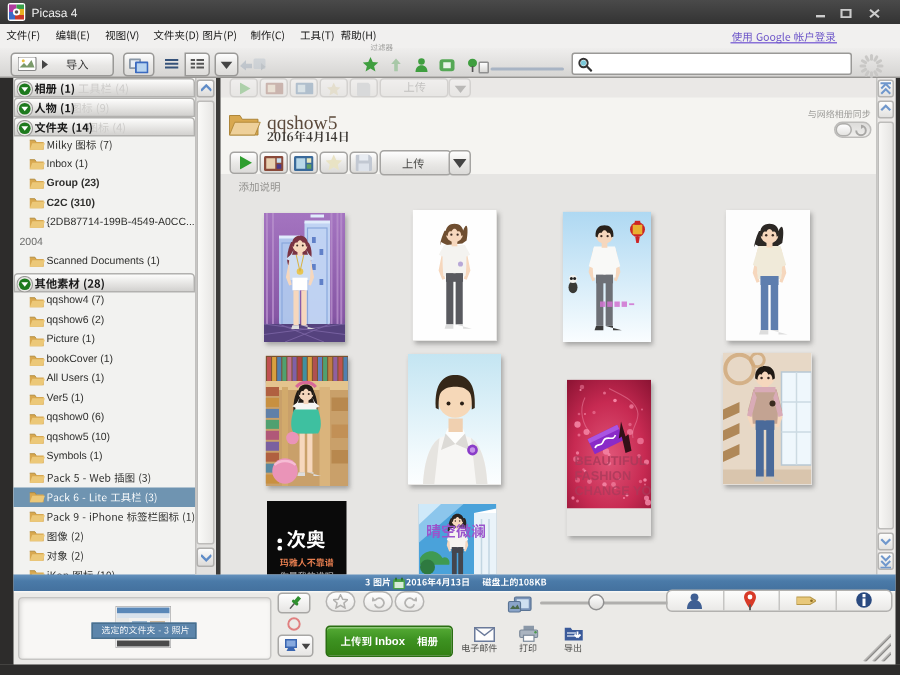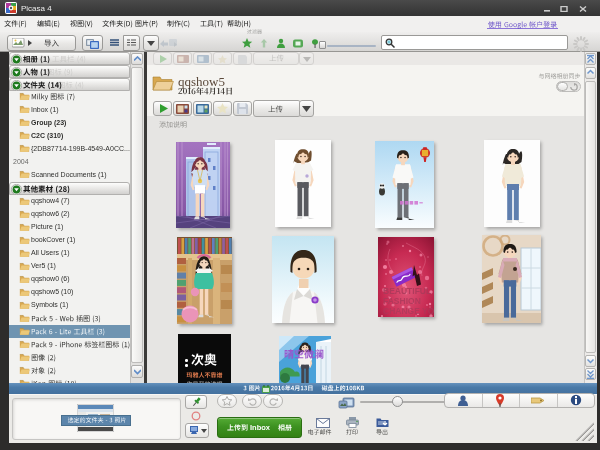--- a/index.html
+++ b/index.html
@@ -871,21 +871,21 @@
 <path d="M25 53l6.5 7-9.5 4zM38 53l-6.5 7 9.5 4z" fill="#dcdad6"></path>
 <rect x="27" y="43" width="9.5" height="9" fill="#f0d0b0"></rect>
 <circle cx="31.5" cy="31" r="11.5" fill="#f6d8b8"></circle>
 <path d="M18.5 36C17.5 19 24 14 31.5 14S45.5 19 44.5 36L42.5 37C42.8 29 42 26 40 24.5 37.5 22.3 35 21.8 31.5 21.8c-3.5 0-6 .5-8.5 2.7-2 1.5-2.8 4.5-2.5 12.5z" fill="#352718"></path>
 <circle cx="27" cy="33" r="1.3" fill="#2a1f16"></circle>
       <circle cx="36" cy="33" r="1.3" fill="#2a1f16"></circle>
 <circle cx="43" cy="64" r="3.6" fill="#8a3cc8"></circle>
       <circle cx="43" cy="64" r="1.8" fill="#c695ea"></circle>
     </svg>
   </div>
-<div style="position:absolute;left:378px;top:237px;width:56px;height:80px;box-shadow:1.5px 2px 3px rgba(70,70,70,.4);overflow:hidden">
+<div style="position:absolute;left:378px;top:253px;width:56px;height:104px;box-shadow:1.5px 2px 3px rgba(70,70,70,.4);overflow:hidden">
     <svg width="56" height="86" viewBox="0 0 56 86">
       <defs>
         <radialGradient id="t7bg" cx="0.5" cy="0.6" r="0.85">
           <stop offset="0" stop-color="#e05578"></stop>
           <stop offset="0.5" stop-color="#c72a52"></stop>
           <stop offset="1" stop-color="#7e0e2c"></stop>
         </radialGradient>
       </defs>
 <rect width="56" height="86" fill="url(#t7bg)"></rect>
 <path d="M28 6c7 4 17 7 19 15 2 7-5 11-3 18M12 12c-4 8-2 18 4 24" stroke="#e87a98" stroke-width="0.7" fill="none" opacity="0.6"></path>

